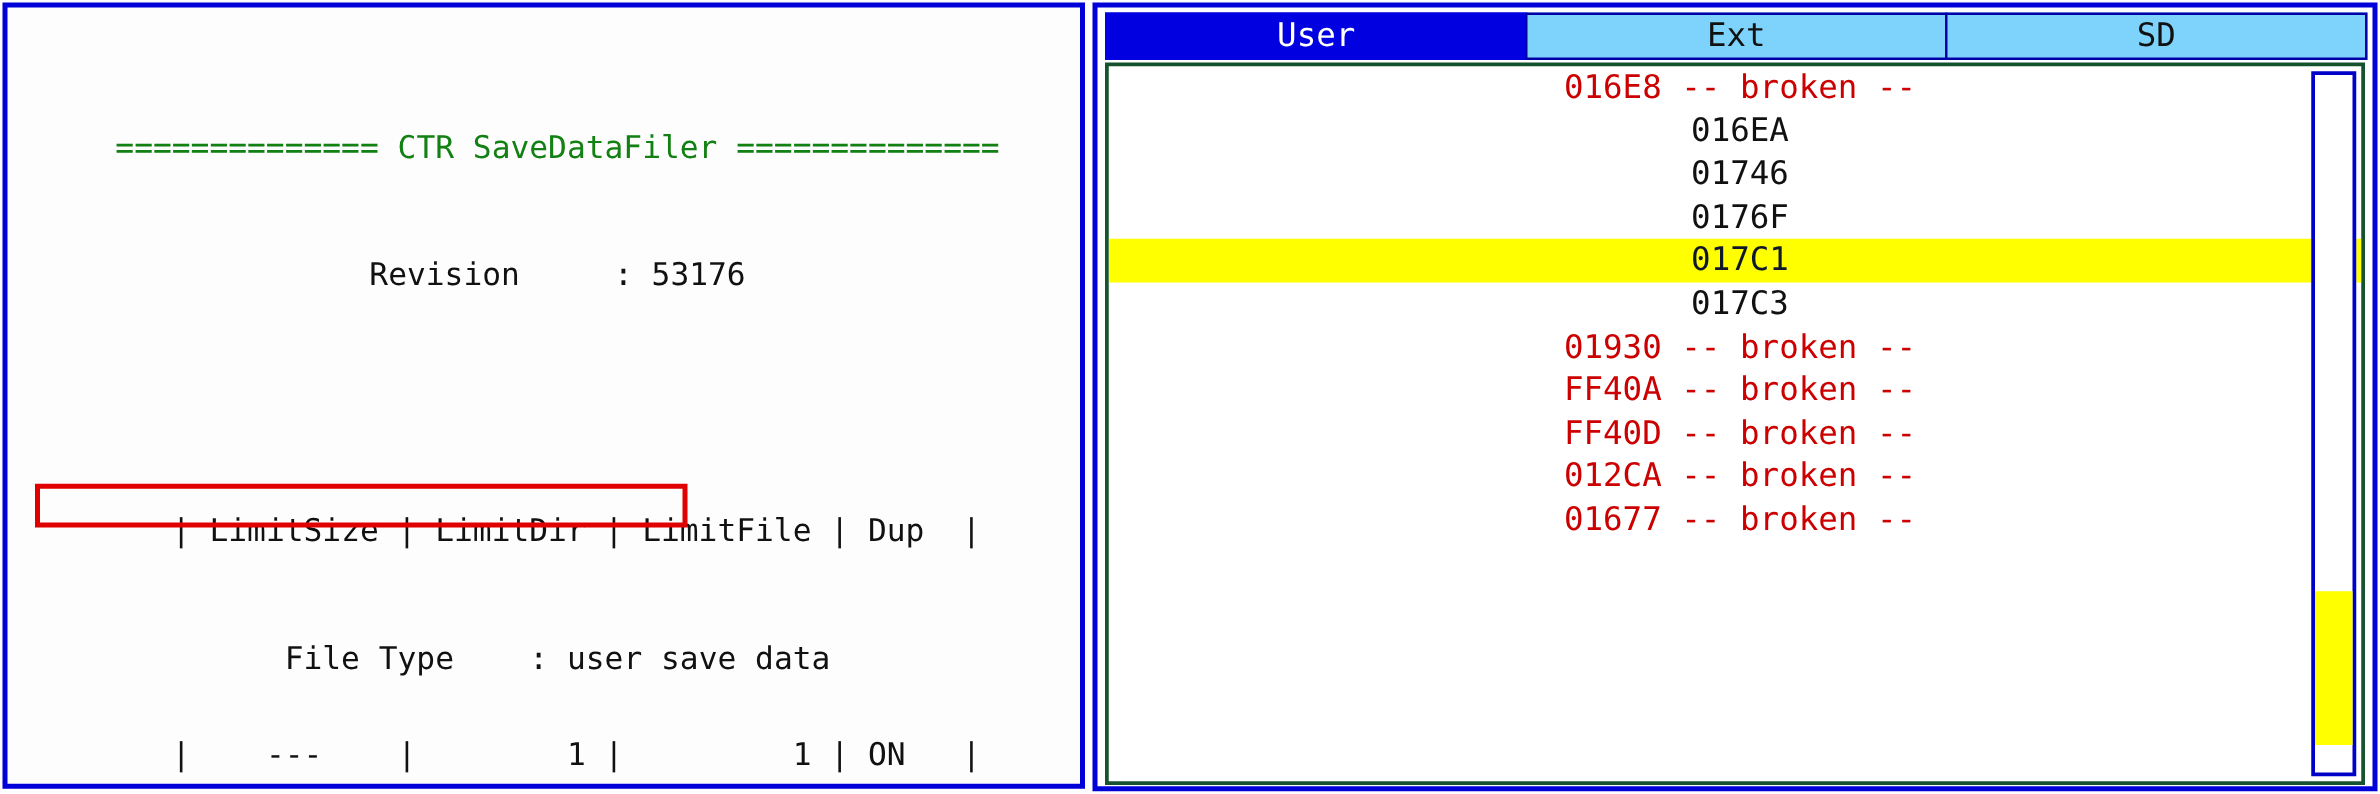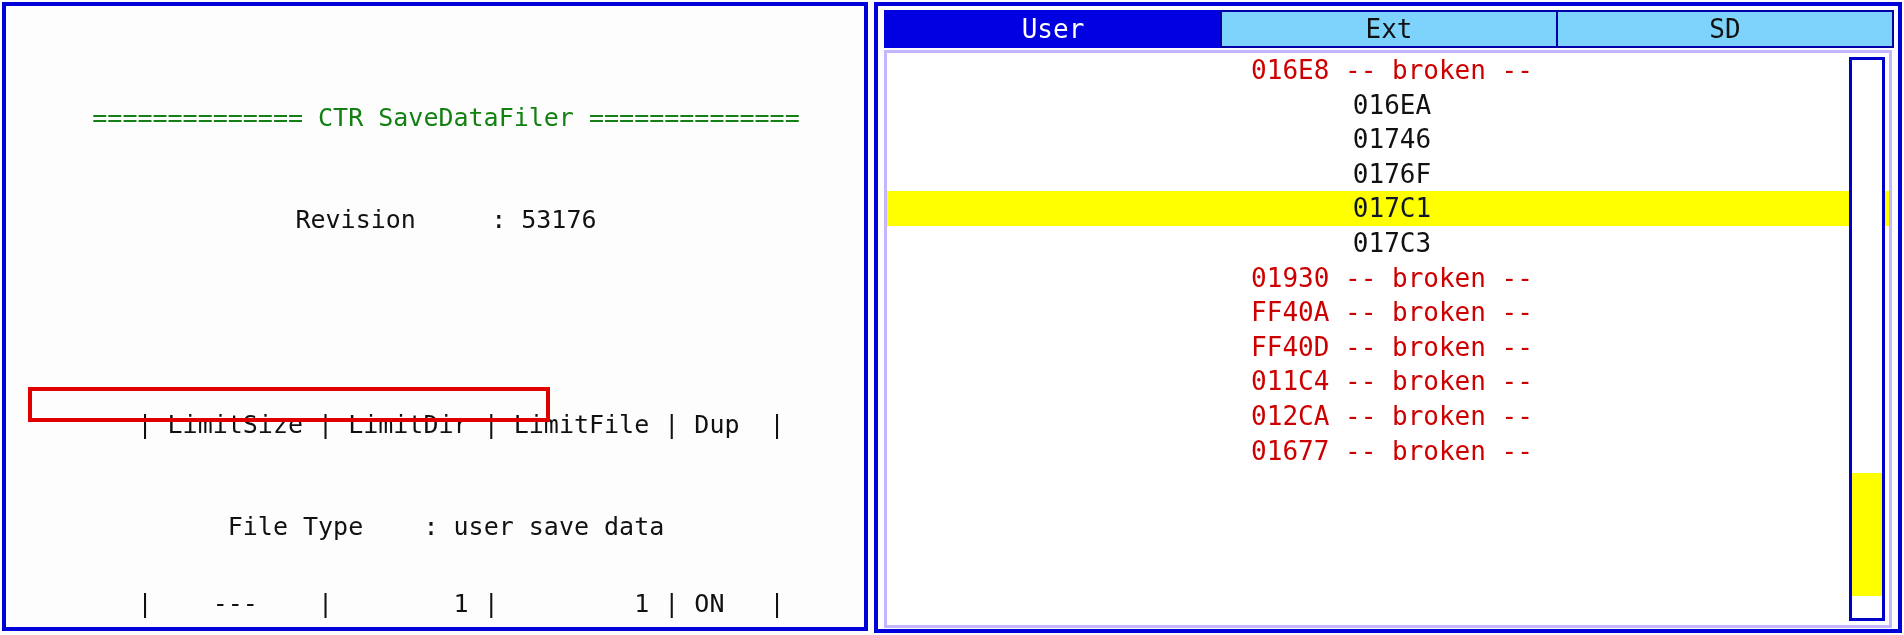--- a/index.html
+++ b/index.html
@@ -53,21 +53,21 @@
     font-size:26px;
     color:#111111;background:#7dd3fc;
     border:2px solid #0000a8;
     box-sizing:border-box;
     margin-right:-2px;
   }
   .tab.active{background:#0000e0;color:#ffffff;border-color:#0000e0;}
 
   .listframe{
     position:absolute;left:6px;top:44px;width:1008px;height:578px;
-    border:3px solid #c4b5fd;border-top-width:3px;
+    border:3px solid #14532d;border-top-width:3px;
     box-sizing:border-box;background:#ffffff;
   }
   .listinner{
     position:absolute;left:0;top:0;right:0;bottom:0;
     overflow:hidden;
   }
   .row{
     height:34.6px;line-height:34.6px;
     font-size:26px;white-space:pre;
     padding-left:8px;
@@ -146,21 +146,20 @@
       <div class="listinner" id="list-body">
           <div class="row broken"><span>016E8</span><span> -- broken --</span></div>
           <div class="row"><span>016EA</span></div>
           <div class="row"><span>01746</span></div>
           <div class="row"><span>0176F</span></div>
           <div class="row selected"><span>017C1</span></div>
           <div class="row"><span>017C3</span></div>
           <div class="row broken"><span>01930</span><span> -- broken --</span></div>
           <div class="row broken"><span>FF40A</span><span> -- broken --</span></div>
           <div class="row broken"><span>FF40D</span><span> -- broken --</span></div>
-          <div class="row broken"><span>011C4</span><span> -- broken --</span></div>
           <div class="row broken"><span>012CA</span><span> -- broken --</span></div>
           <div class="row broken"><span>01677</span><span> -- broken --</span></div>
         </div>
 
       <div class="scroll-track">
         <div class="scroll-thumb" id="scroll-thumb" style="top: 74%; height: 22%;"></div>
       </div>
     </div>
   </div>
 </div>

